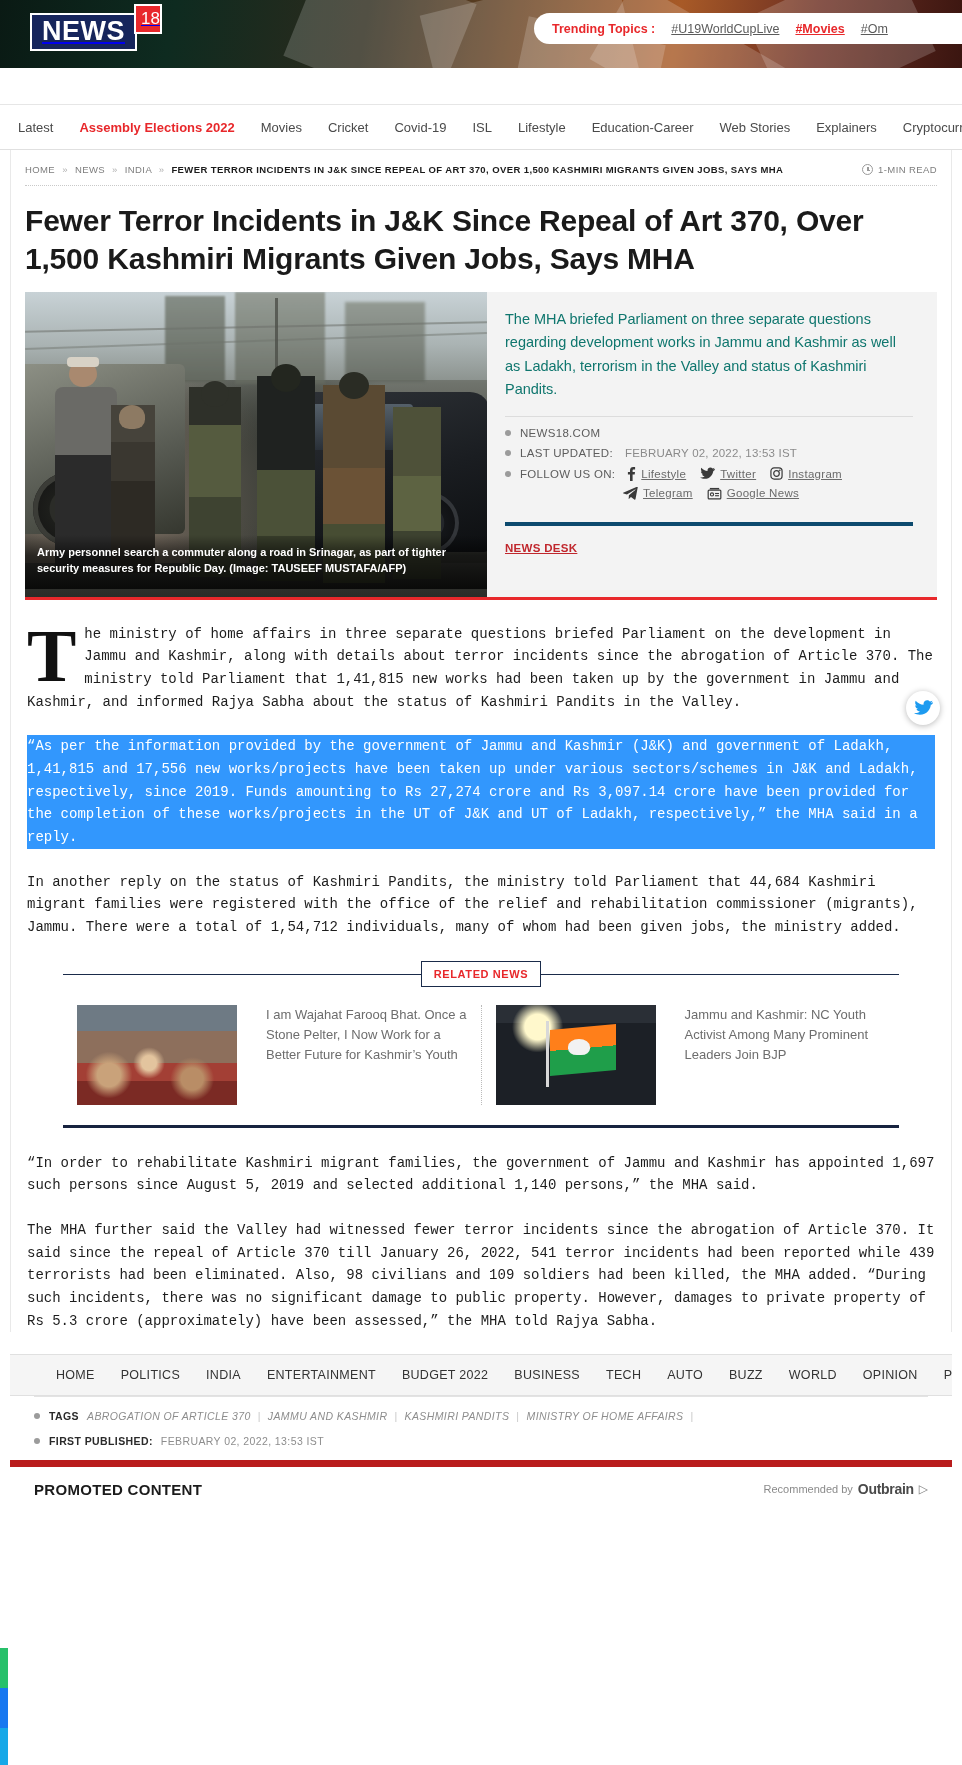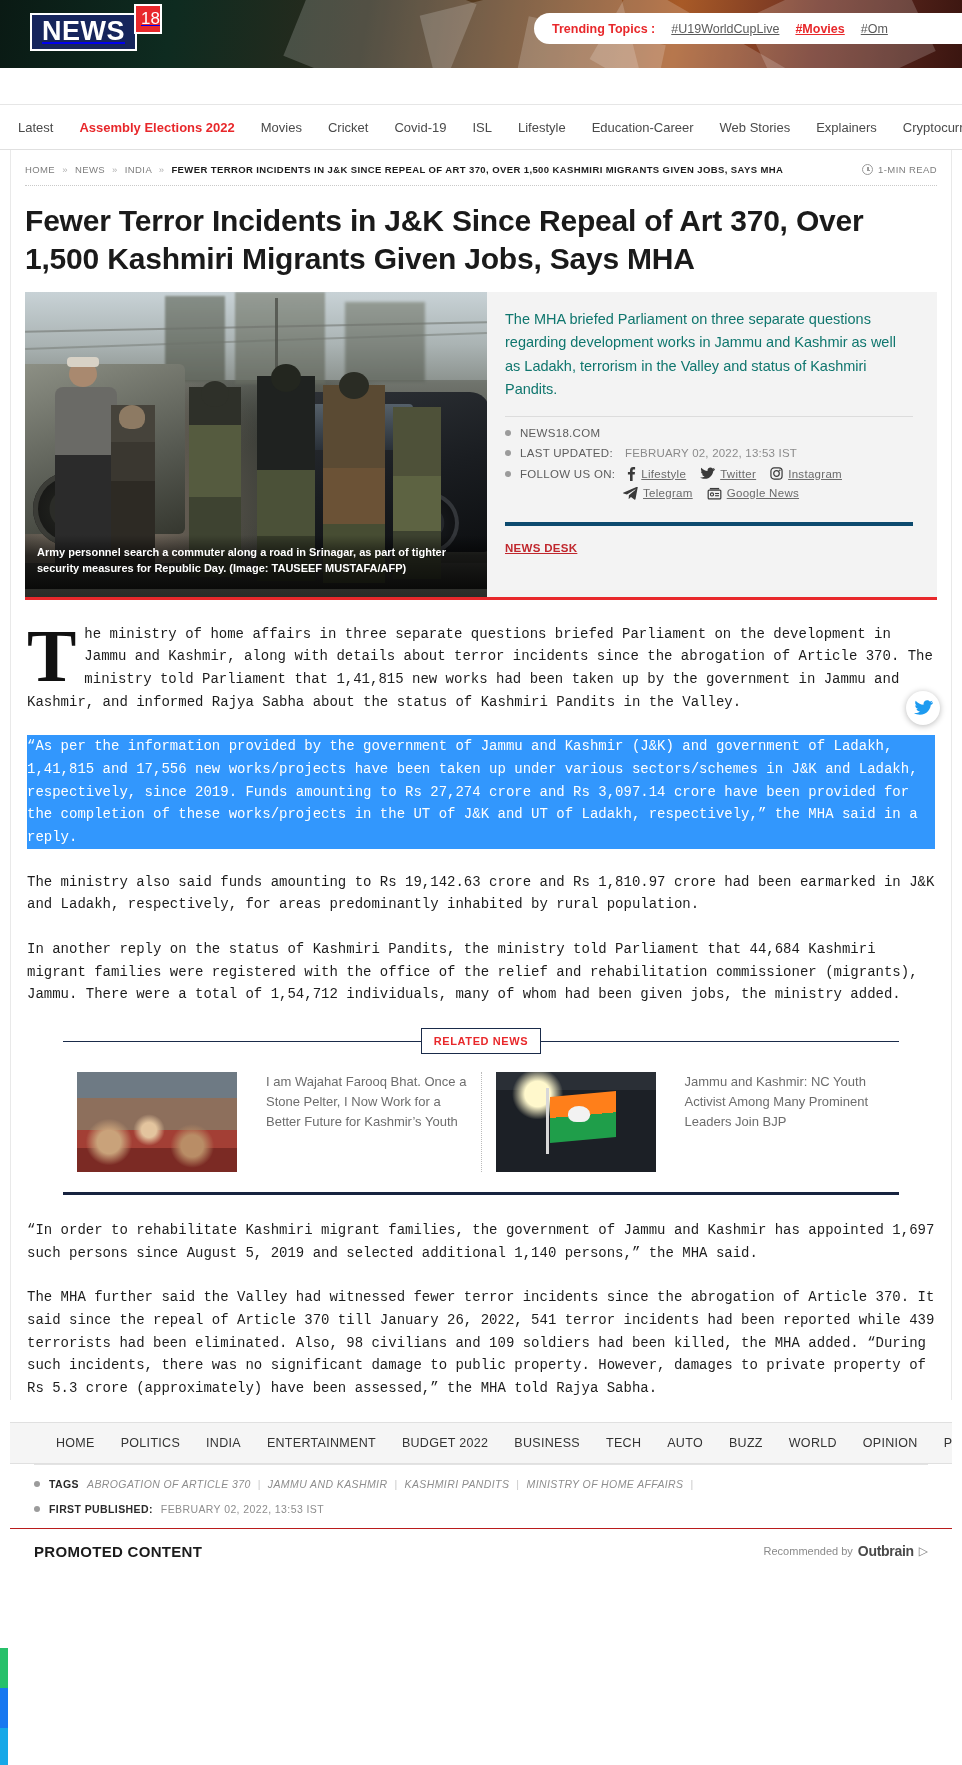--- a/index.html
+++ b/index.html
@@ -385,21 +385,21 @@
   .tags-block { padding:14px 24px 0 24px; margin:0 10px; position:relative;text-align:right; }
   .tags-block:before {
     content:""; position:absolute; left:24px; right:24px; top:0; height:1px; background:#e3e3e3;
   }
   .tag-row { display:flex; align-items:center; margin-bottom:13px; font-size:10.5px; letter-spacing:.4px; }
   .tag-lbl { font-weight:bold; color:#2a2a2a; text-transform:uppercase; margin-right:8px; }
   .tag-item { color:#8d8d8d; text-transform:uppercase; text-decoration:none;font-style:italic; }
   .tag-sep { color:#c9c9c9; margin:0 7px; }
   .pub-val { color:#8d8d8d; }
 
-  .promo-wrap { margin:0 10px; padding:14px 24px 10px 24px; border-top:1px solid #b91c1c; display:flex; justify-content:space-between; align-items:center;}
+  .promo-wrap { margin:0 10px; padding:14px 24px 10px 24px; border-top:7px solid #b91c1c; display:flex; justify-content:space-between; align-items:flex-start;}
   .promo-title { font-size:15px; font-weight:bold; letter-spacing:.3px; color:#1b1b1b; }
   .promo-right { display:flex; align-items:center; gap:5px; font-size:11px; color:#8a8a8a;}
   .ob-logo { font-size:14px; color:#4a4a4a; font-weight:bold; letter-spacing:-.3px;}
 
   
   .left-strip { position:absolute; left:0; width:8px; }
   .strip-green { background:#27c06a; }
   .strip-blue  { background:#1878f0; }
   .strip-cyan  { background:#16a8e8; }
 
@@ -568,21 +568,20 @@
   <div class="article-body">
     <p class="first">The ministry of home affairs in three separate questions briefed Parliament on the development in Jammu and Kashmir, along with details about terror incidents since the abrogation of Article 370. The ministry told Parliament that 1,41,815 new works had been taken up by the government in Jammu and Kashmir, and informed Rajya Sabha about the status of Kashmiri Pandits in the Valley.</p>
 
     <div class="tw-float">
       <svg width="19" height="16" viewBox="0 0 16 13">
           <path d="M16 1.6c-.6.3-1.2.4-1.9.5.7-.4 1.2-1 1.4-1.8-.6.4-1.3.6-2.1.8C12.8.4 12 0 11.1 0 9.4 0 8 1.4 8 3.1c0 .2 0 .5.1.7C5.5 3.7 3 2.4 1.4.4c-.3.5-.4 1-.4 1.6 0 1.1.6 2 1.4 2.6-.5 0-1-.2-1.4-.4 0 1.5 1.1 2.8 2.5 3.1-.3.1-.6.1-.8.1-.2 0-.4 0-.6-.1.4 1.2 1.5 2.1 2.9 2.2-1.1.8-2.4 1.3-3.9 1.3H0c1.4.9 3.1 1.4 4.9 1.4 6 0 9.3-5 9.3-9.3V4c.7-.4 1.3-1 1.8-1.7z" fill="#1d9bf0"></path>
         </svg>
     </div>
 
     <p class="selected">“As per the information provided by the government of Jammu and Kashmir (J&amp;K) and government of Ladakh, 1,41,815 and 17,556 new works/projects have been taken up under various sectors/schemes in J&amp;K and Ladakh, respectively, since 2019. Funds amounting to Rs 27,274 crore and Rs 3,097.14 crore have been provided for the completion of these works/projects in the UT of J&amp;K and UT of Ladakh, respectively,” the MHA said in a reply.</p>
-    <p>The ministry also said funds amounting to Rs 19,142.63 crore and Rs 1,810.97 crore had been earmarked in J&amp;K and Ladakh, respectively, for areas predominantly inhabited by rural population.</p>
     <p>In another reply on the status of Kashmiri Pandits, the ministry told Parliament that 44,684 Kashmiri migrant families were registered with the office of the relief and rehabilitation commissioner (migrants), Jammu. There were a total of 1,54,712 individuals, many of whom had been given jobs, the ministry added.</p>
   </div>
 
   <div class="related-wrap">
     <div class="rel-head">
       <span>RELATED NEWS</span>
     </div>
     <div class="rel-grid">
       <a class="rel-col left" href="#" style="text-decoration:none;">
         <span class="rel-thumb">

